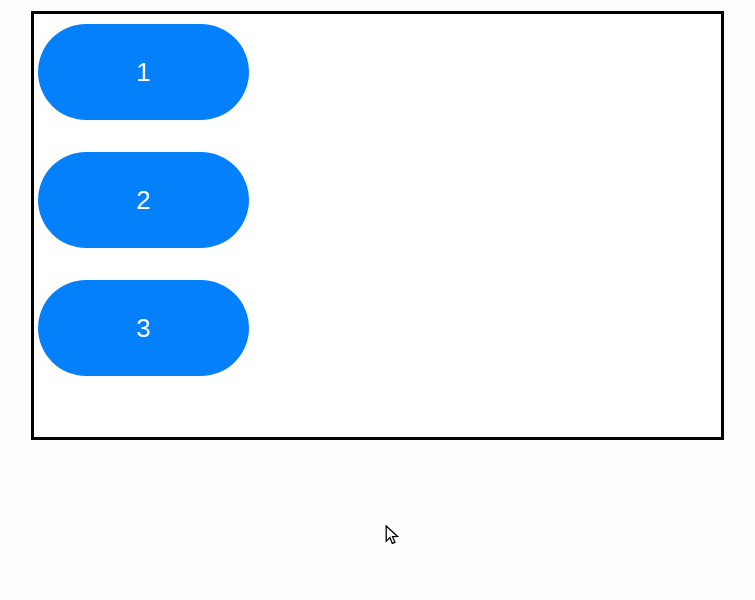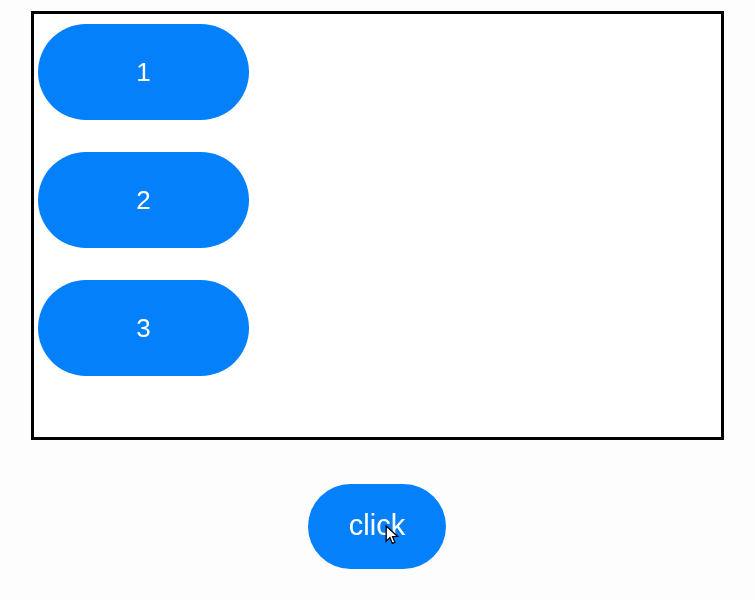--- a/index.html
+++ b/index.html
@@ -131,23 +131,20 @@
     <button class="pill">
       <span class="pill-label">2</span>
     </button>
 
     <button class="pill">
       <span class="pill-label">3</span>
     </button>
 
   </div>
 
-  <button class="action-btn">
-    <span class="action-label">click</span>
-  </button>
 
   <div class="cursor">
     <svg width="16" height="22" viewBox="0 0 16 22" xmlns="http://www.w3.org/2000/svg">
       <path d="M1.2 1.0 L1.2 16.2 L5.0 12.6 L7.3 18.4 L9.9 17.3 L7.6 11.7 L12.6 11.5 Z" fill="#ffffff" stroke="#000000" stroke-width="1.3" stroke-linejoin="miter"></path>
     </svg>
   </div>
 
 </div>
 
 </body></html>

